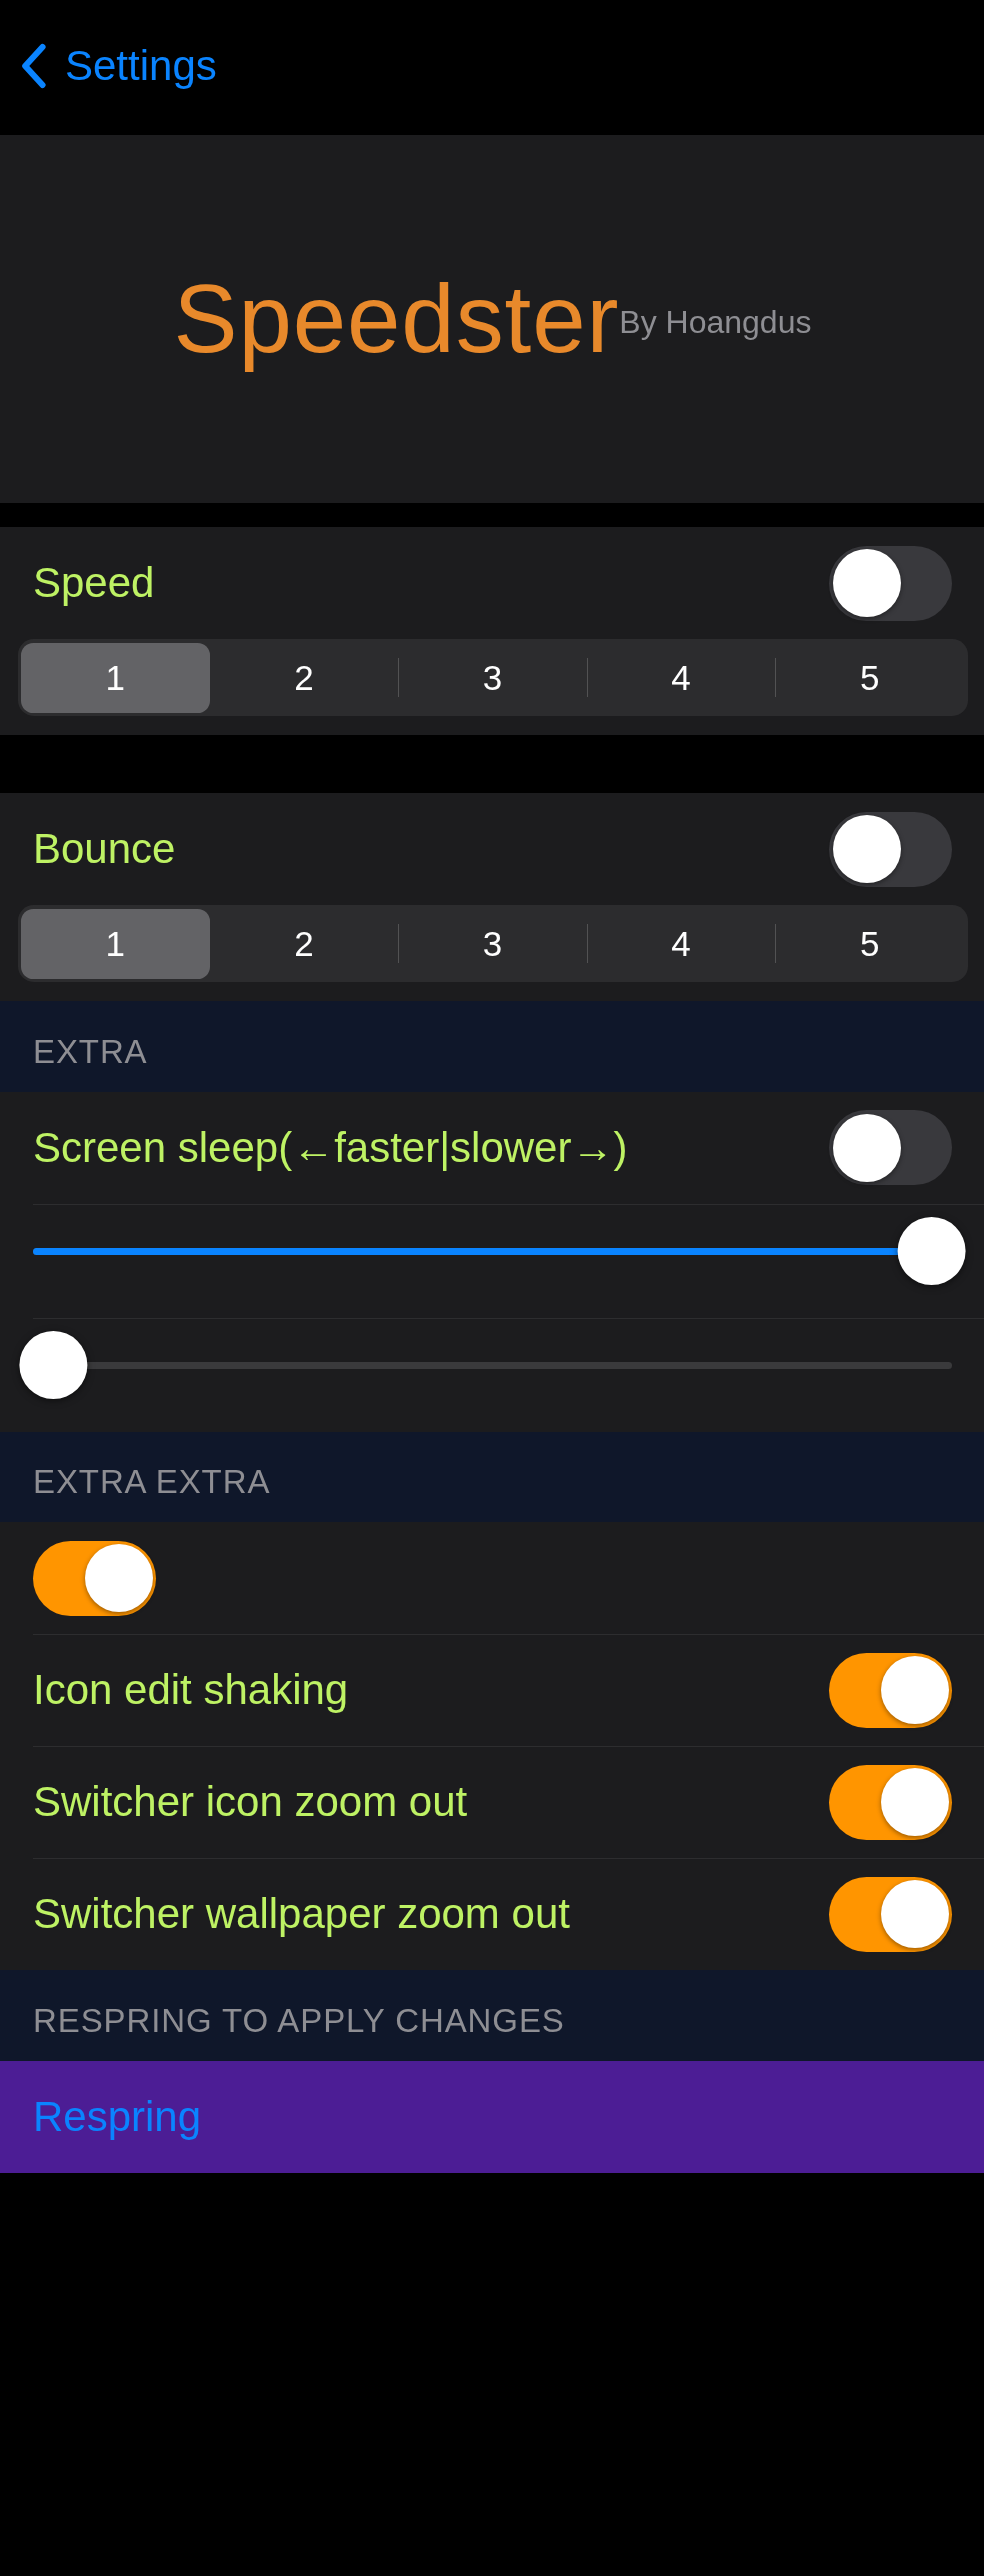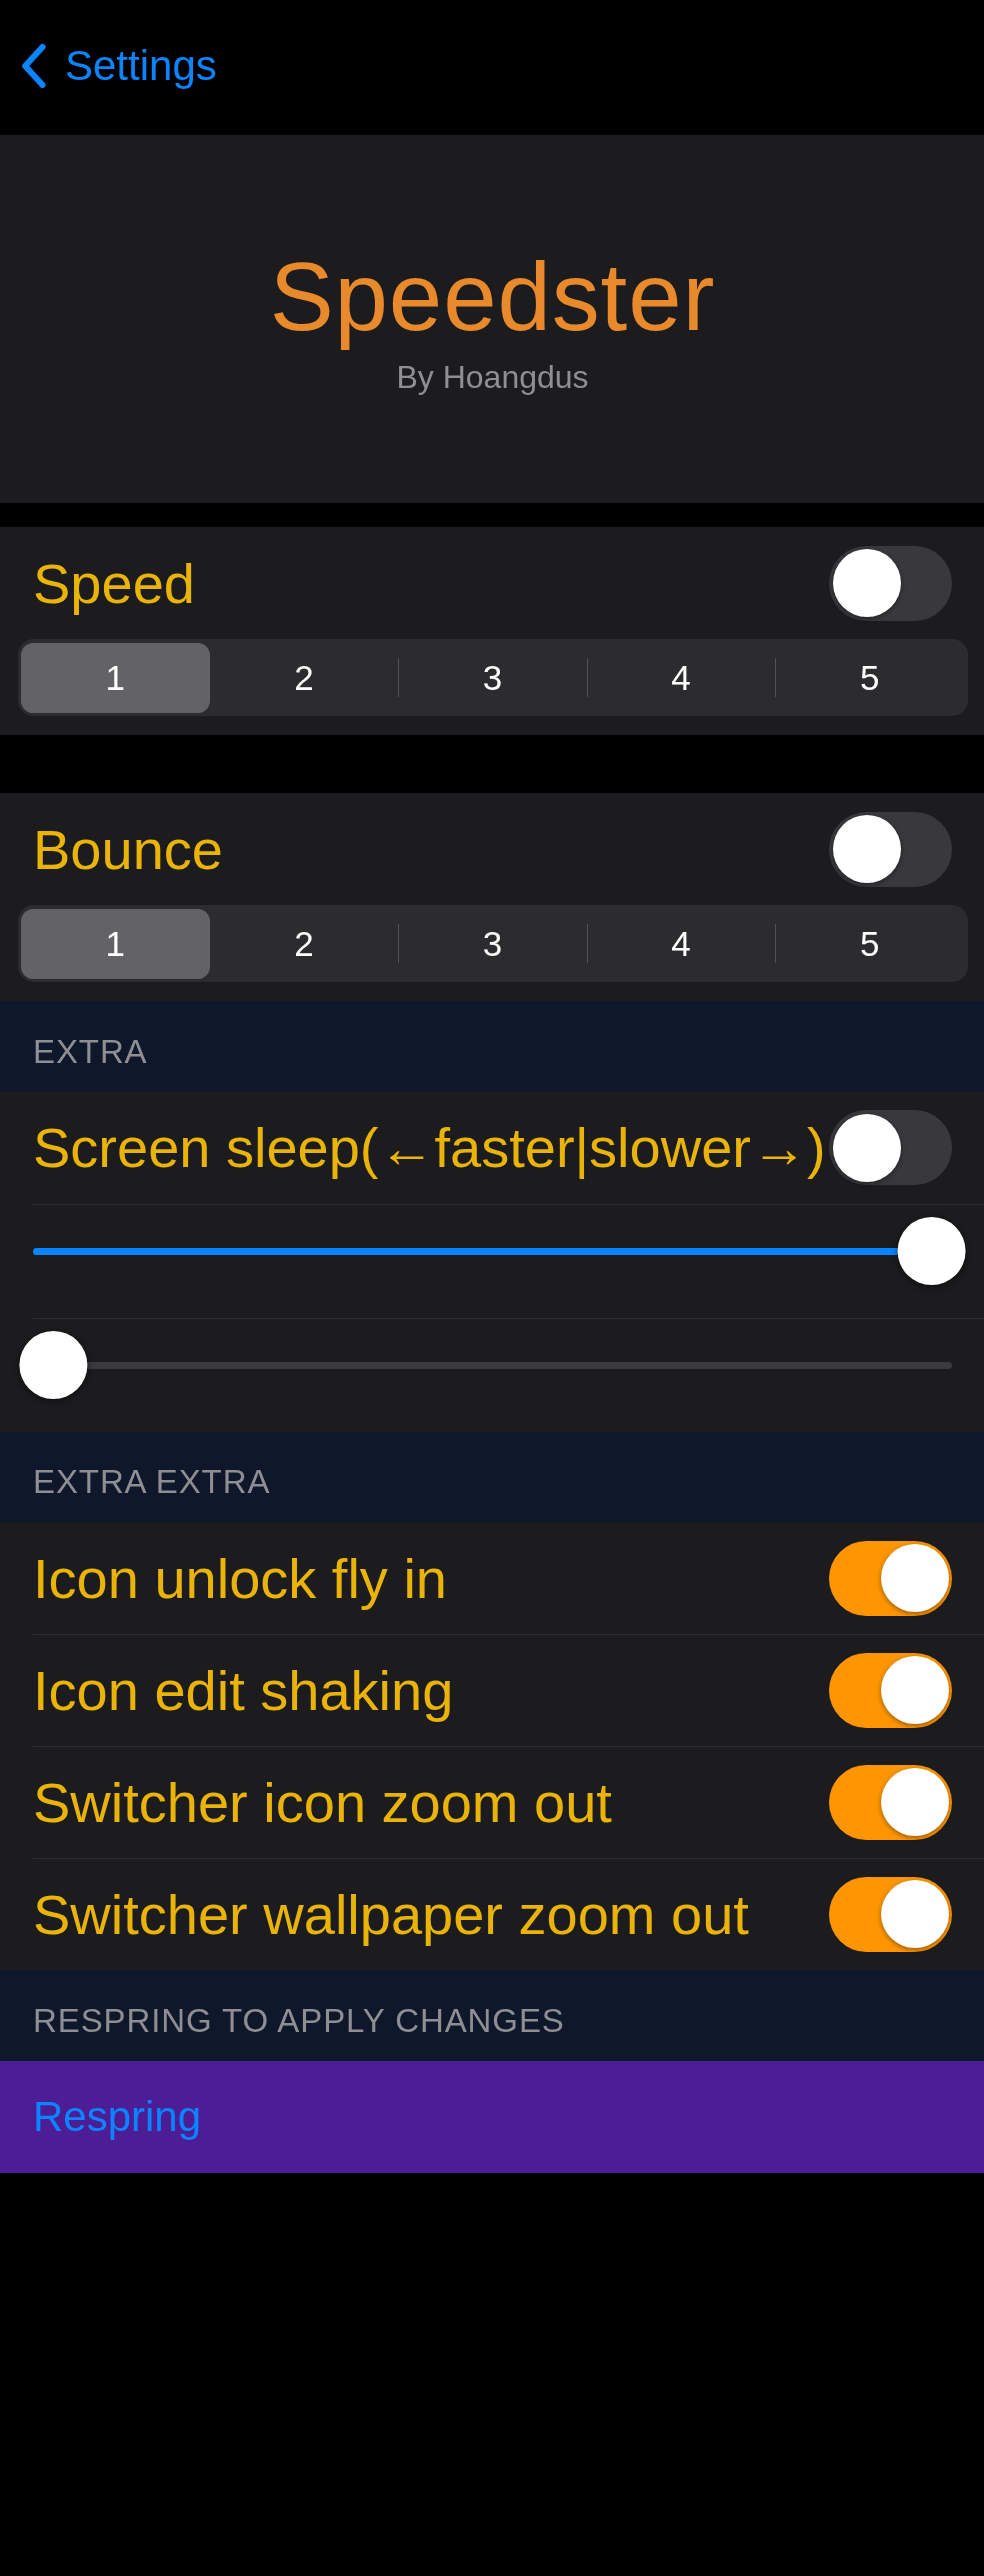--- a/index.html
+++ b/index.html
@@ -32,21 +32,21 @@
     justify-content: center;
   }
   .chevron-back svg { display:block; }
 
   
   .header-card {
     background: #1c1c1e;
     margin-top: 3.5px;
     height: 368px;
     display: flex;
-    flex-direction: column;
+    flex-direction: row;
     align-items: center;
     justify-content: center;
   }
   .app-title {
     color: #e8892b;
     font-size: 96px;
     font-weight: 500;
     letter-spacing: 0.9px;
   }
   .app-author {
@@ -81,22 +81,22 @@
   .row.sep-top::before {
     content: "";
     position: absolute;
     left: 33px;
     right: 0;
     top: 0;
     height: 0.9px;
     background: rgba(255,255,255,0.08);
   }
   .row-label {
-    font-size: 56px;
-    color: #eab308;
+    font-size: 42px;
+    color: #bef264;
     font-weight: 400;
   }
 
   
   .toggle {
     width: 123px;
     height: 75px;
     border-radius: 38px;
     background: #39393d;
     position: relative;
@@ -285,21 +285,20 @@
       <div class="track"></div>
       <div class="fill" id="wake-fill" style="width: 0%;"></div>
       <div class="thumb" id="wake-thumb" style="left: 0%; transform: translate(-20%, -50%);"></div>
     </div>
   </div>
 </div>
 
 <div class="group-header">EXTRA EXTRA</div>
 <div class="group">
   <div class="row">
-    <span class="row-label">Icon unlock fly in</span>
     <div class="toggle on">
         <div class="knob"></div>
       </div>
   </div>
   <div class="row">
     <span class="row-label">Icon edit shaking</span>
     <div class="toggle on">
         <div class="knob"></div>
       </div>
   </div>

